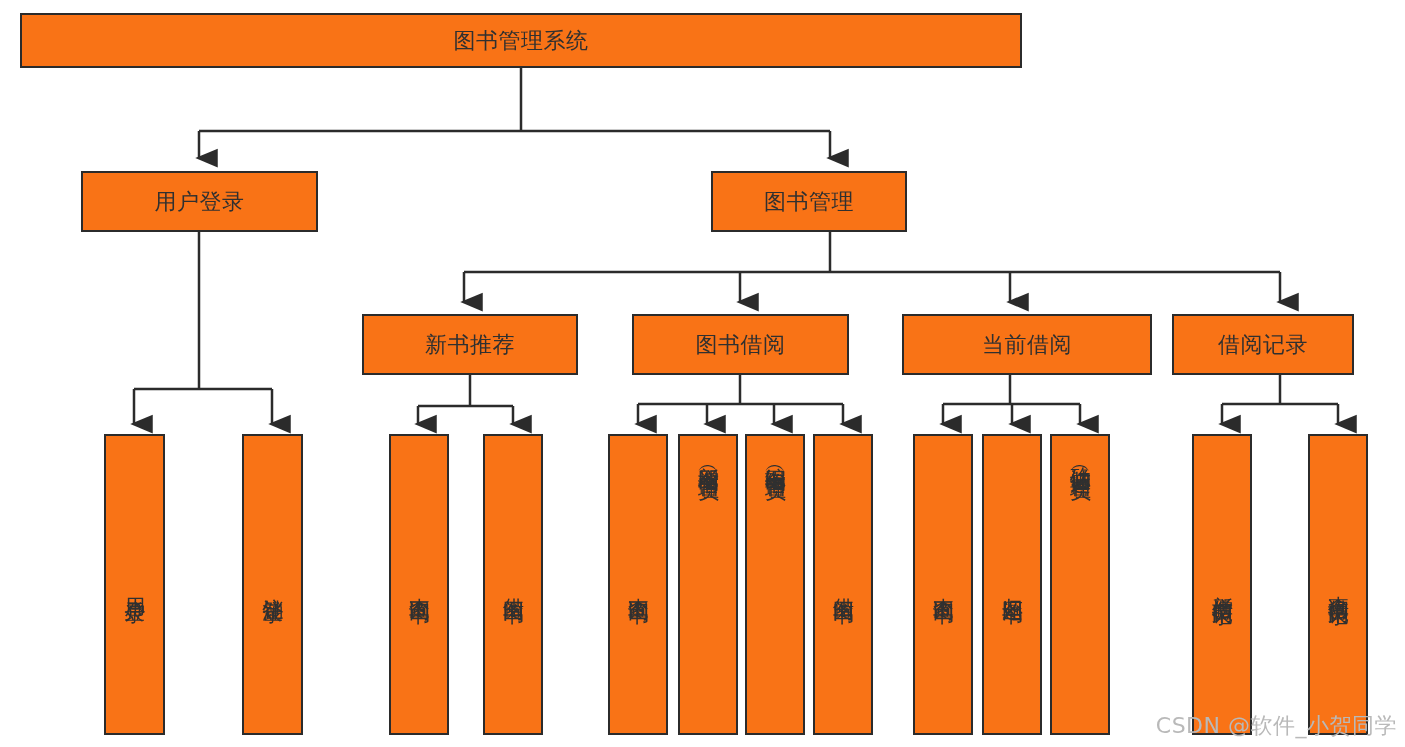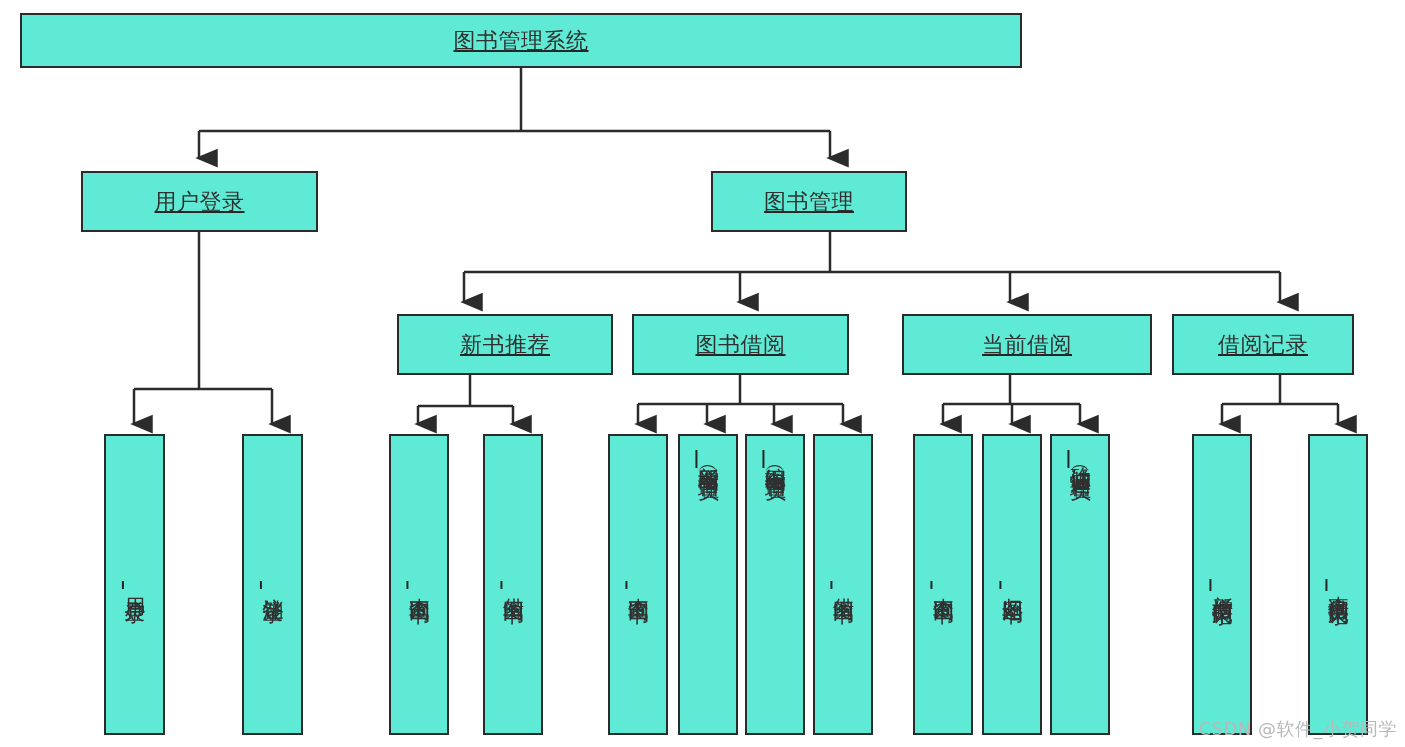--- a/index.html
+++ b/index.html
@@ -22,27 +22,26 @@
     left: 0;
     top: 0;
     width: 1405px;
     height: 747px;
     pointer-events: none;
   }
   .node {
     position: absolute;
     box-sizing: border-box;
     border: 2.5px solid #2b2b2b;
-    background: #5eead4;
+    background: #f97316;
     display: flex;
     align-items: center;
     justify-content: center;
     color: #262626;
     z-index: 2;
-    text-decoration: underline;
   }
   .node-label {
     font-size: 22px;
     line-height: 1.15;
     letter-spacing: 0.5px;
     white-space: nowrap;
     color: #303030;
   }
   
   .node.leaf {
@@ -59,21 +58,21 @@
     text-orientation: upright;
     font-size: 21px;
     line-height: 1.28;
     letter-spacing: 2px;
     white-space: normal;
   }
   .watermark {
     position: absolute;
     right: 8px;
     bottom: 6px;
-    font-size: 18px;
+    font-size: 22px;
     color: #b9b9b9;
     letter-spacing: 0.5px;
     z-index: 5;
     white-space: nowrap;
   }
 </style>
 </head>
 <body>
 
 <div id="canvas">
@@ -133,21 +132,21 @@
   </div>
 
   <div class="node" style="left:81px; top:171px; width:237px; height:61px;">
     <span class="node-label">用户登录</span>
   </div>
 
   <div class="node" style="left:711px; top:171px; width:196px; height:61px;align-items:center;">
     <span class="node-label">图书管理</span>
   </div>
 
-  <div class="node" style="left:362px; top:314px; width:216px; height:61px;margin-left:35px;">
+  <div class="node" style="left:362px; top:314px; width:216px; height:61px;">
     <span class="node-label">新书推荐</span>
   </div>
 
   <div class="node" style="left:632px; top:314px; width:217px; height:61px;align-items:center;">
     <span class="node-label">图书借阅</span>
   </div>
 
   <div class="node" style="left:902px; top:314px; width:250px; height:61px;">
     <span class="node-label">当前借阅</span>
   </div>

